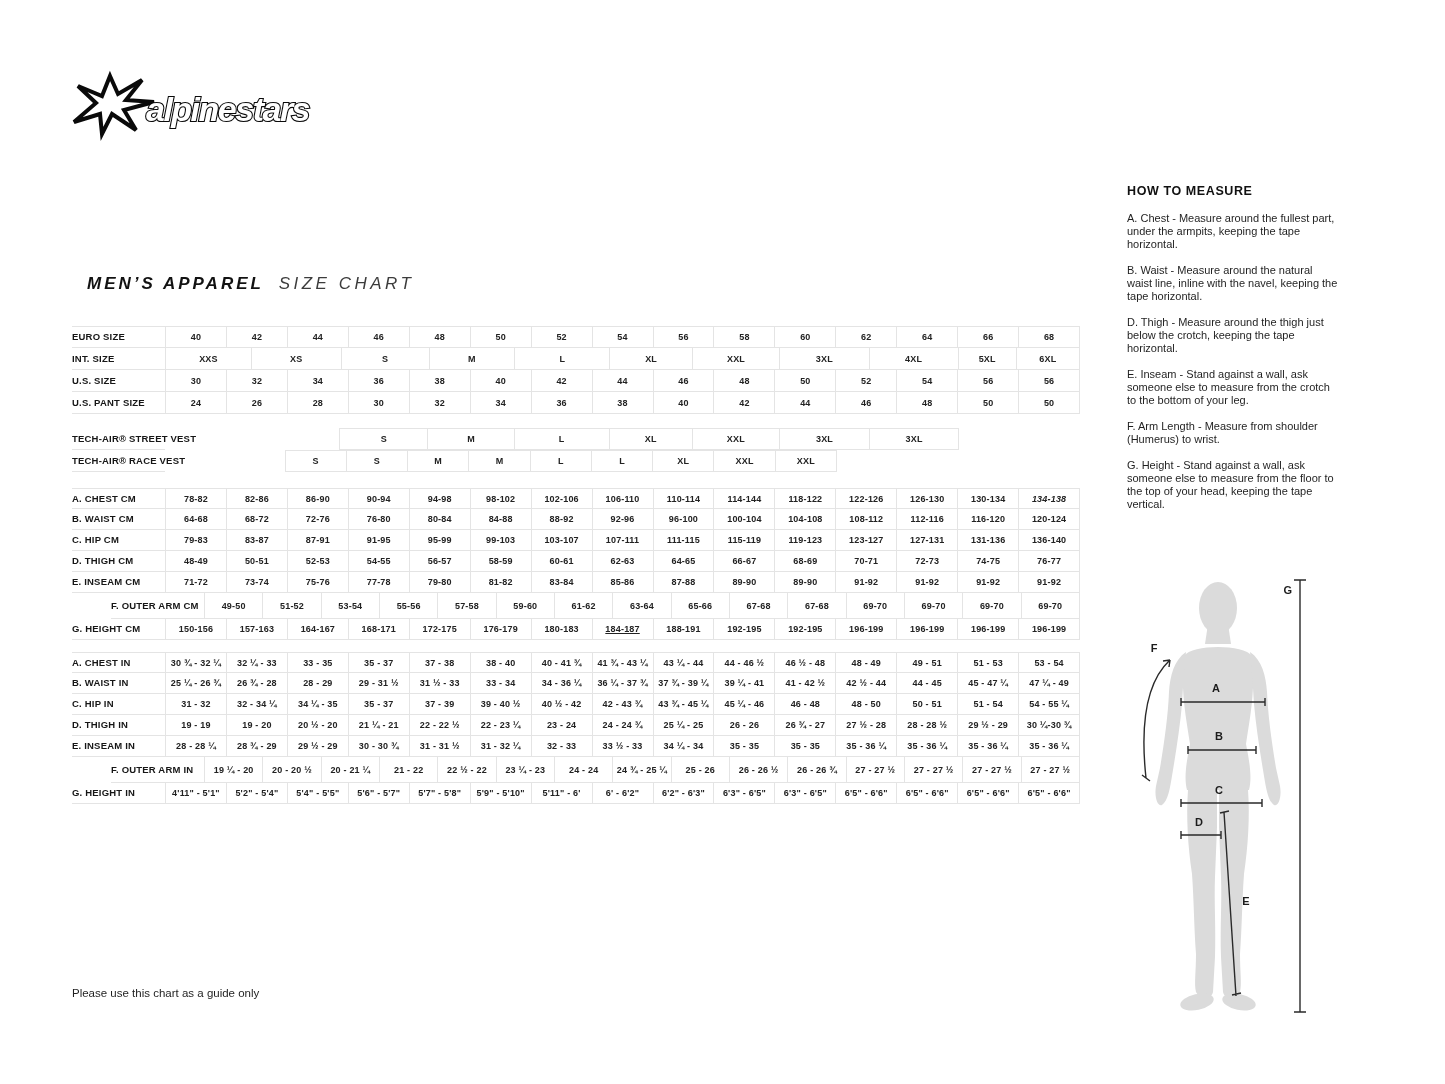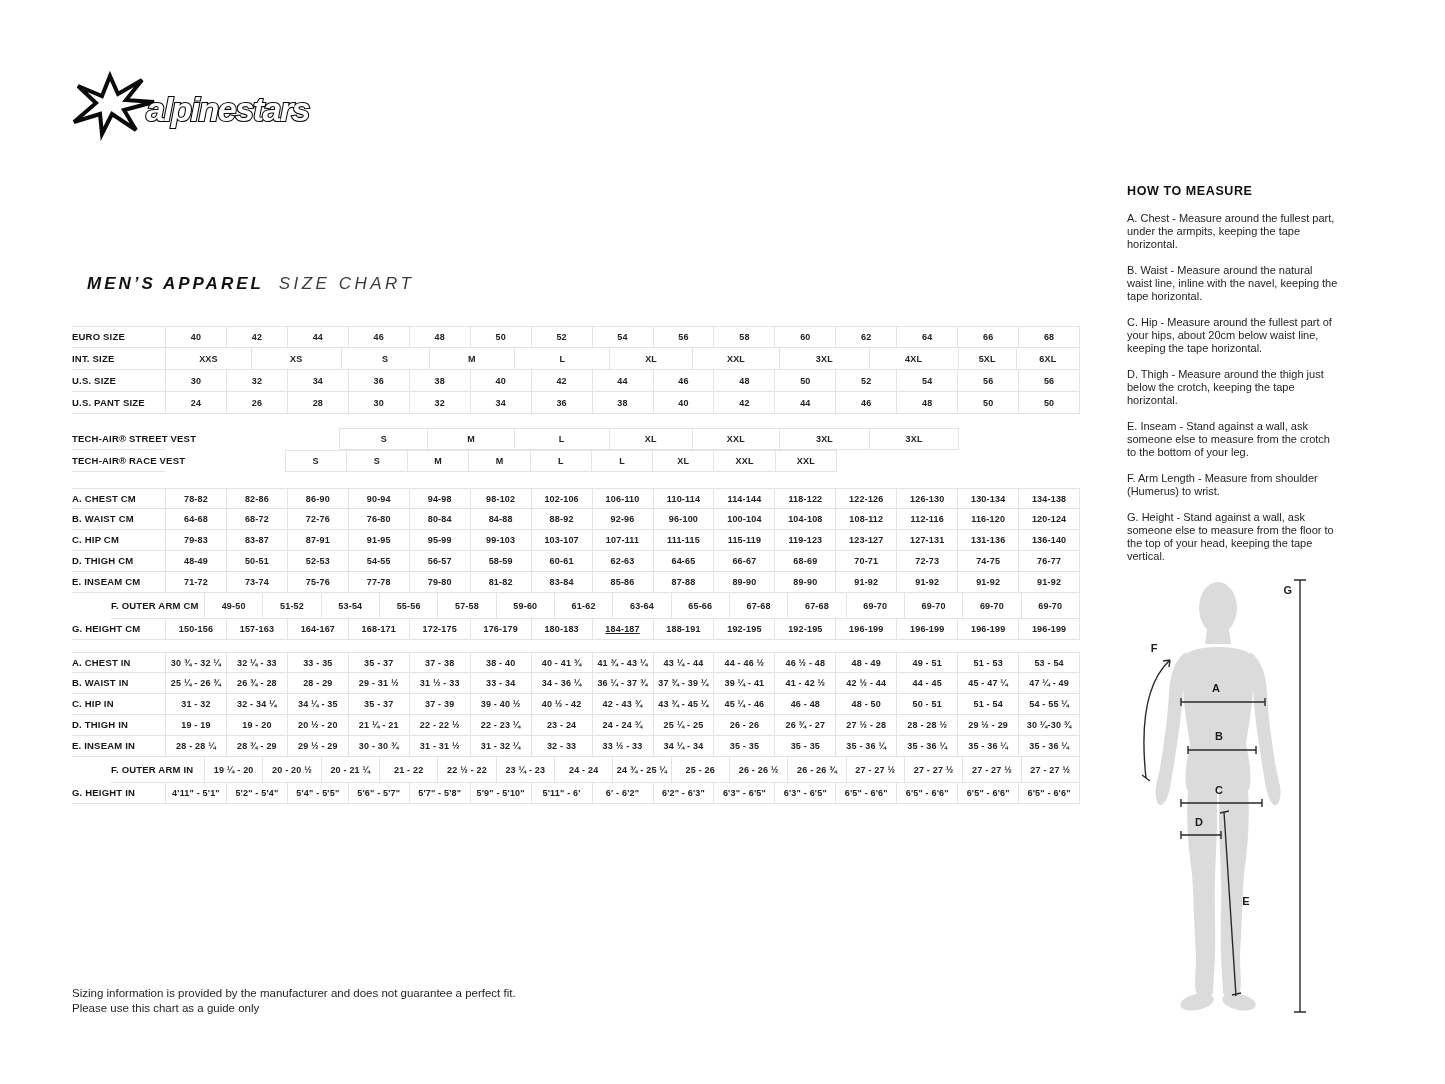--- a/index.html
+++ b/index.html
@@ -176,21 +176,21 @@
         <div class="tcell" style="flex: 61 1 0%;">94-98</div>
         <div class="tcell" style="flex: 61 1 0%;">98-102</div>
         <div class="tcell" style="flex: 61 1 0%;">102-106</div>
         <div class="tcell" style="flex: 61 1 0%;">106-110</div>
         <div class="tcell" style="flex: 61 1 0%;">110-114</div>
         <div class="tcell" style="flex: 61 1 0%;">114-144</div>
         <div class="tcell" style="flex: 61 1 0%;">118-122</div>
         <div class="tcell" style="flex: 61 1 0%;">122-126</div>
         <div class="tcell" style="flex: 61 1 0%;">126-130</div>
         <div class="tcell" style="flex: 61 1 0%;">130-134</div>
-        <div class="tcell" style="flex: 61 1 0%;">134-138</div>
+        <div class="tcell" style="flex: 61 1 0%; font-style: italic;">134-138</div>
       </div>
       <div class="trow">
         <div class="tlabel">B. WAIST CM</div>
         <div class="tcell" style="flex: 61 1 0%;">64-68</div>
         <div class="tcell" style="flex: 61 1 0%;">68-72</div>
         <div class="tcell" style="flex: 61 1 0%;">72-76</div>
         <div class="tcell" style="flex: 61 1 0%;">76-80</div>
         <div class="tcell" style="flex: 61 1 0%;">80-84</div>
         <div class="tcell" style="flex: 61 1 0%;">84-88</div>
         <div class="tcell" style="flex: 61 1 0%;">88-92</div>
@@ -420,21 +420,20 @@
         <div class="tcell" style="flex: 61 1 0%;">6'5" - 6'6"</div>
       </div>
     </div>
 </div>
 
 <div class="abs measure">
   <h3>HOW TO MEASURE</h3>
   <div>
       <p>A. Chest - Measure around the fullest part, under the armpits, keeping the tape horizontal.</p>
       <p>B. Waist - Measure around the natural waist line, inline with the navel, keeping the tape horizontal.</p>
-      <p>C. Hip - Measure around the fullest part of your hips, about 20cm below waist line, keeping the tape horizontal.</p>
       <p>D. Thigh - Measure around the thigh just below the crotch, keeping the tape horizontal.</p>
       <p>E. Inseam - Stand against a wall, ask someone else to measure from the crotch to the bottom of your leg.</p>
       <p>F. Arm Length - Measure from shoulder (Humerus) to wrist.</p>
       <p>G. Height - Stand against a wall, ask someone else to measure from the floor to the top of your head, keeping the tape vertical.</p>
     </div>
 </div>
 
 <div class="abs figure">
   <svg width="200" height="452" viewBox="0 0 200 452">
     <g fill="#dbdbdb" stroke="none">
@@ -463,15 +462,14 @@
       <text x="91" y="222" text-anchor="middle">C</text>
       <text x="71" y="254" text-anchor="middle">D</text>
       <text x="118" y="333" text-anchor="middle">E</text>
       <text x="26" y="80" text-anchor="middle">F</text>
       <text x="164" y="22" text-anchor="end">G</text>
     </g>
   </svg>
 </div>
 
 <div class="abs disclaimer">
-  <div>Sizing information is provided by the manufacturer and does not guarantee a perfect fit.</div>
   <div>Please use this chart as a guide only</div>
 </div>
 
 </body></html>

